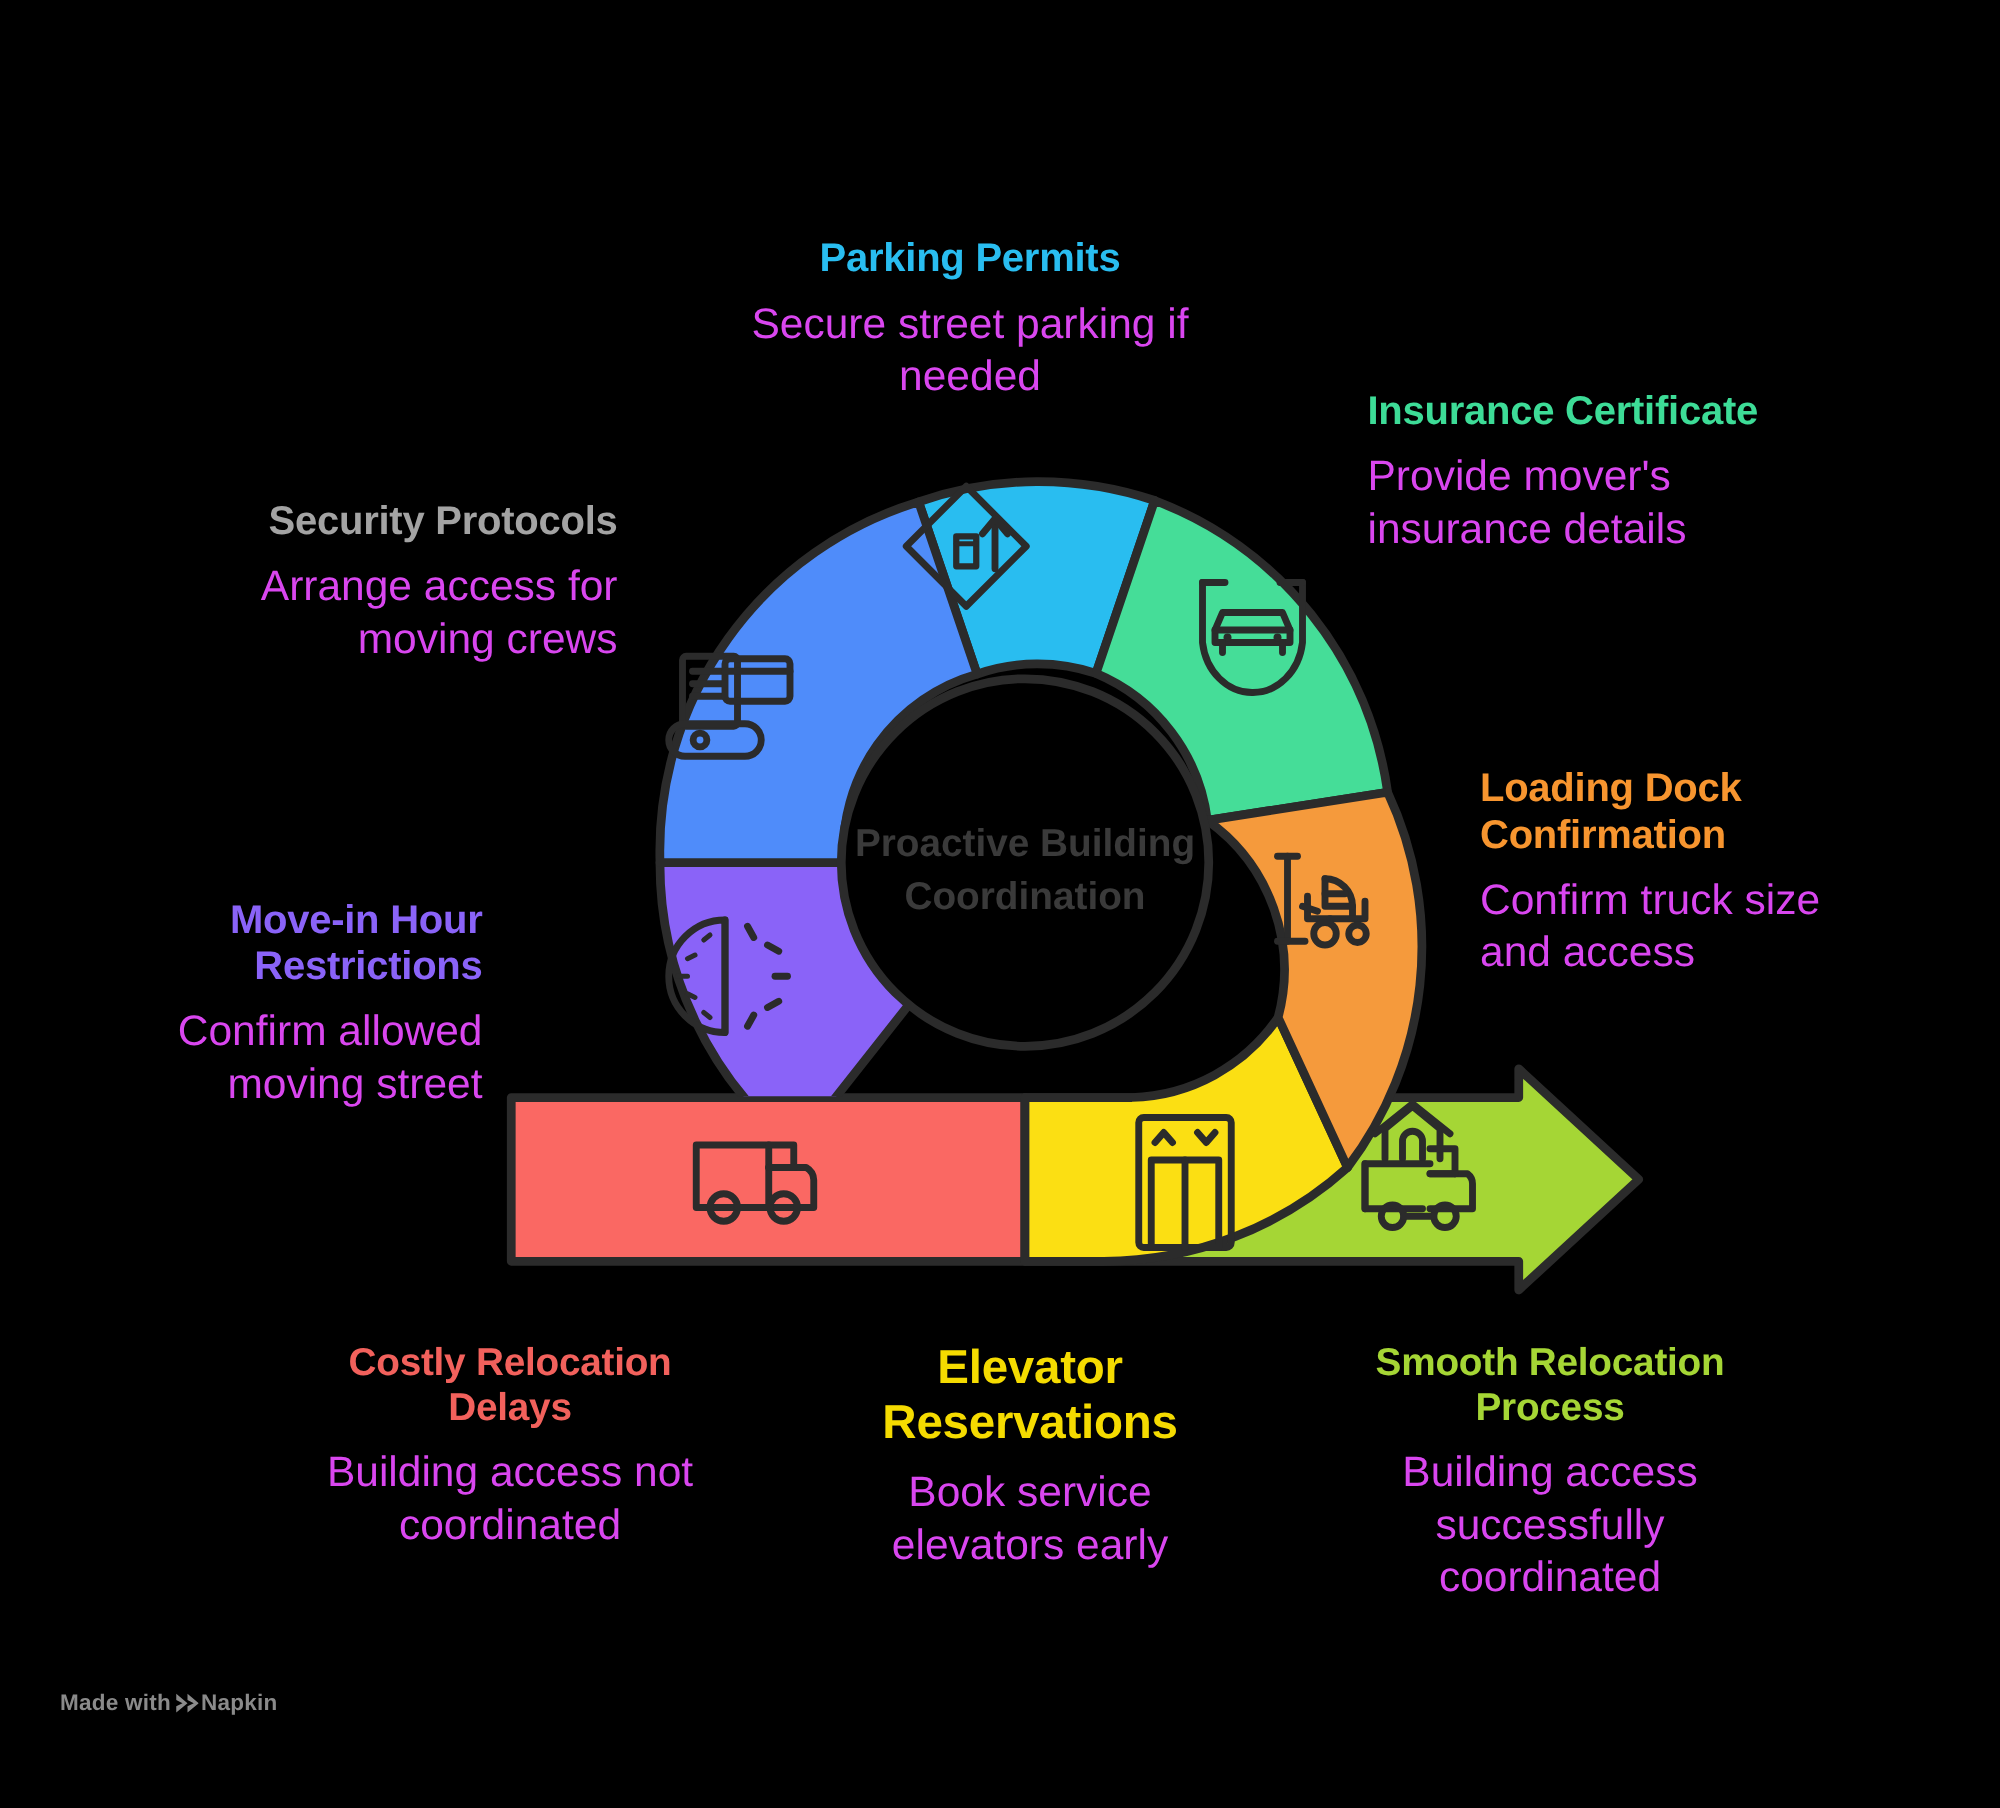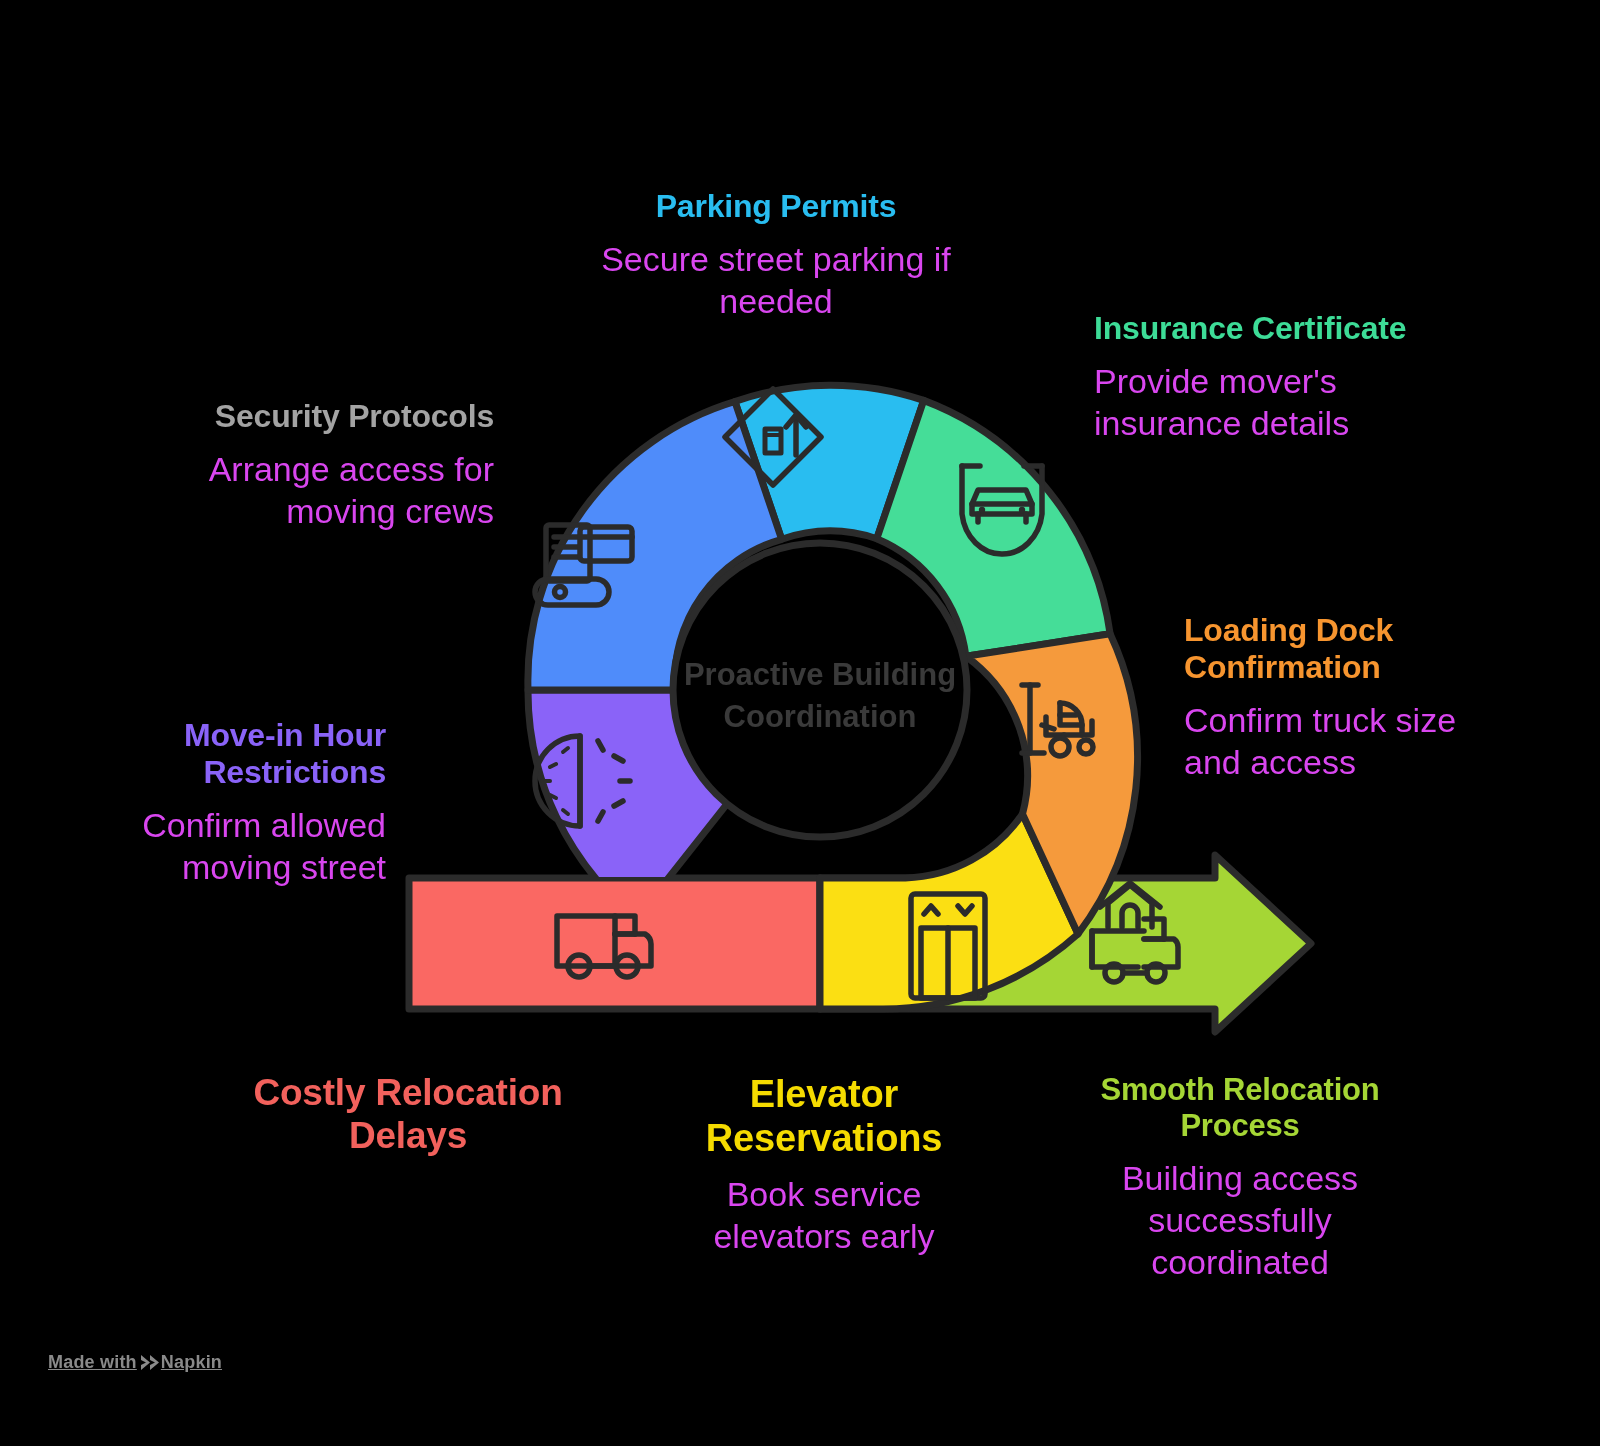--- a/index.html
+++ b/index.html
@@ -37,35 +37,34 @@
   #lbl-dock      { left:1184px; top:612px; width:290px; text-align:left; }
   #lbl-dock .title { font-size:32px; }
 
   #lbl-security  { left:194px; top:398px; width:300px; text-align:right; }
   #lbl-security .title { font-size:32px; }
 
   #lbl-movein    { left:86px; top:678px; width:300px; text-align:right;margin-top:39px; }
   #lbl-movein .title { font-size:32px; }
 
   #lbl-costly    { left:238px; top:1072px; width:340px; text-align:center; }
-  #lbl-costly .title { font-size:37px; }
+  #lbl-costly .title { font-size:31px; }
 
   #lbl-elevator  { left:664px; top:1072px; width:320px; text-align:center; }
   #lbl-elevator .title { font-size:38px; }
 
   #lbl-smooth    { left:1090px; top:1072px; width:300px; text-align:center; }
   #lbl-smooth .title { font-size:31px; }
 
   
   #watermark {
     position:absolute; left:48px; top:1352px;
     display:flex; align-items:center; gap:2px;
     color:#8a8a8a; font-size:18px; font-weight:bold;
     letter-spacing:0.2px;
-    text-decoration:underline;
   }
   #watermark svg { display:block; }
 </style>
 </head>
 <body>
 
 <div id="stage">
 
   <svg class="graphic" viewBox="0 0 1600 1446">
     <defs>
@@ -258,20 +257,21 @@
     <div class="desc">Arrange access for moving crews</div>
   </div>
 
   <div class="label" id="lbl-movein">
     <div class="title" style="color:#8a63f8">Move-in Hour Restrictions</div>
     <div class="desc">Confirm allowed moving street</div>
   </div>
 
   <div class="label" id="lbl-costly">
     <div class="title" style="color:#f2615c">Costly Relocation Delays</div>
+    <div class="desc">Building access not coordinated</div>
   </div>
 
   <div class="label" id="lbl-elevator">
     <div class="title" style="color:#f5db00">Elevator Reservations</div>
     <div class="desc">Book service elevators early</div>
   </div>
 
   <div class="label" id="lbl-smooth">
     <div class="title" style="color:#a5d635">Smooth Relocation Process</div>
     <div class="desc">Building access successfully coordinated</div>

